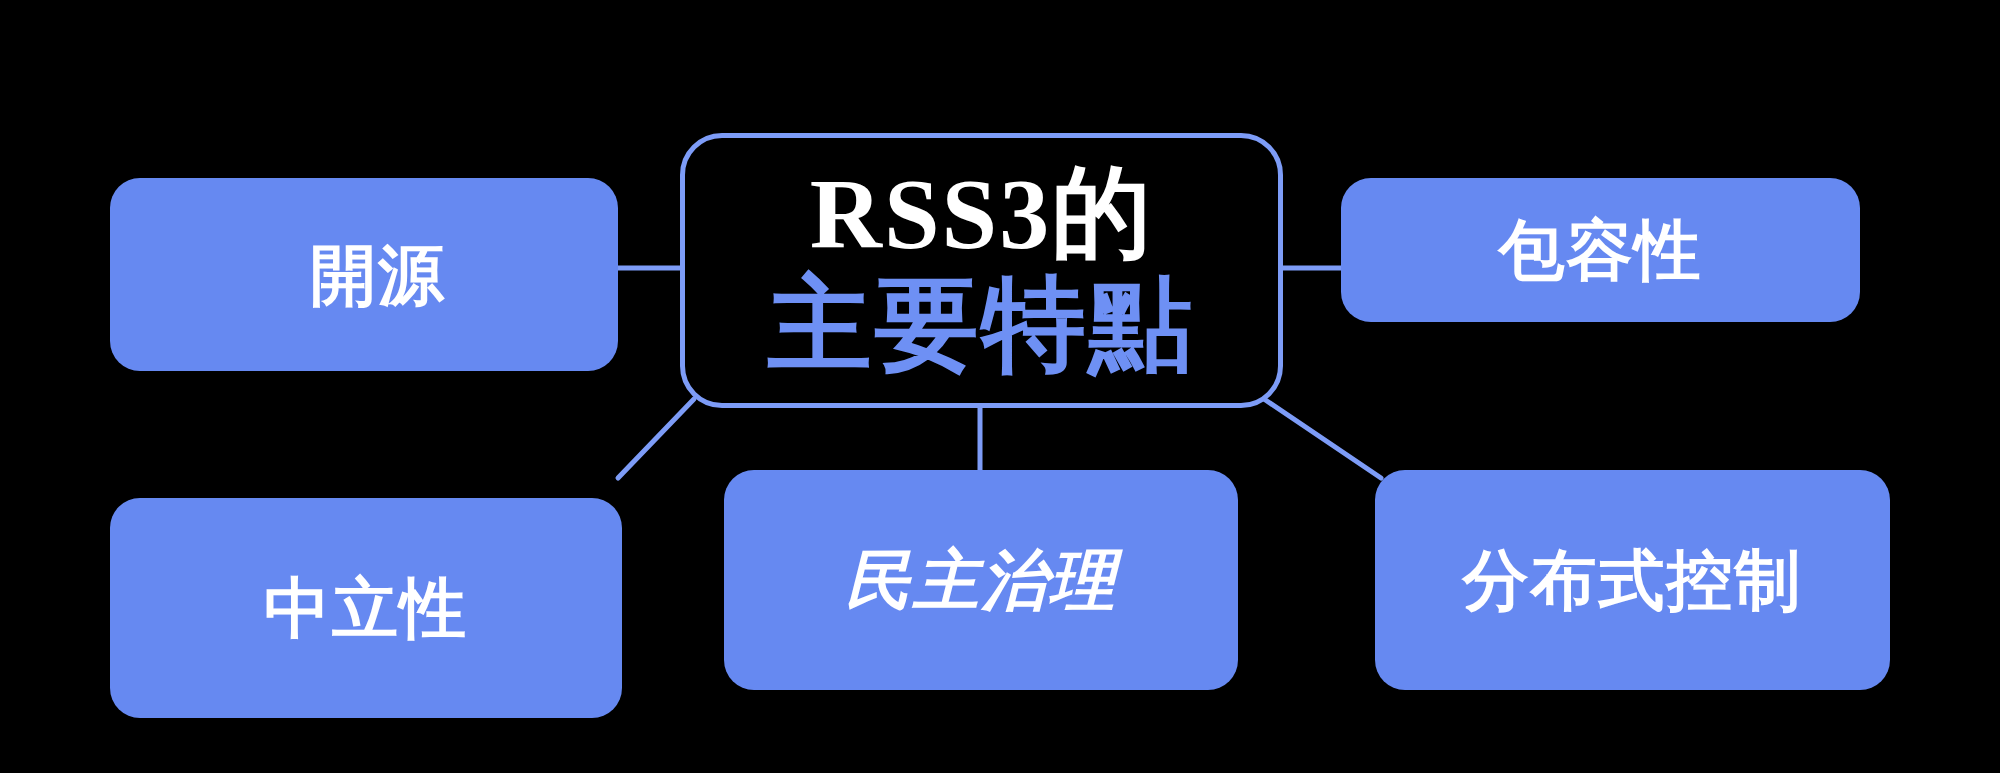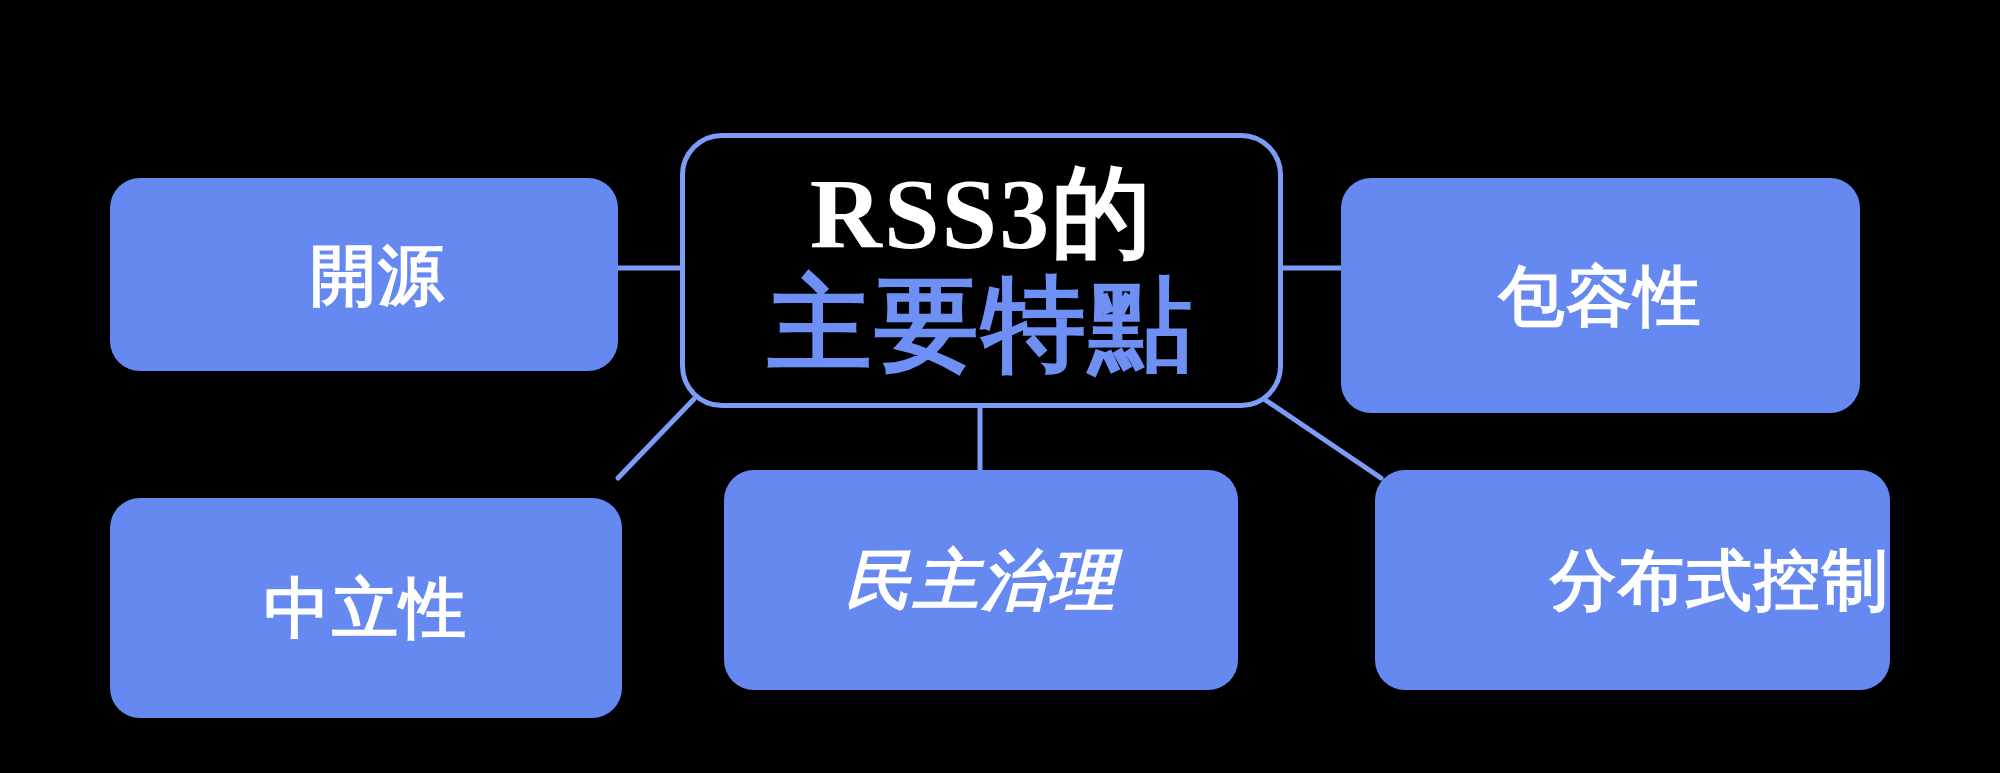--- a/index.html
+++ b/index.html
@@ -67,24 +67,24 @@
     font-family: Liberation Serif, serif;
   }
   .title-line2 {
     color: var(--title-accent);
     font-size: 104px;
     letter-spacing: 3px;
   }
   
   #node-central            { left: 680px;  top: 133px; width: 603px; height: 275px; }
   #node-open-source        { left: 110px;  top: 178px; width: 508px; height: 193px; padding-left: 28px; }
-  #node-inclusivity        { left: 1341px; top: 178px; width: 519px; height: 235px; }
+  #node-inclusivity        { left: 1341px; top: 178px; width: 519px; height: 144px; }
   #node-neutrality         { left: 110px;  top: 470px; width: 512px; height: 220px; margin-top: 28px; }
   #node-democratic-governance { left: 724px; top: 470px; width: 514px; height: 220px; font-style: italic; }
-  #node-distributed-control   { left: 1375px; top: 470px; width: 515px; height: 220px; align-items: flex-end; }
+  #node-distributed-control   { left: 1375px; top: 470px; width: 515px; height: 220px; }
 </style>
 </head>
 <body>
 
 <div class="canvas">
 
   <svg class="connectors" viewBox="0 0 2000 773" xmlns="http://www.w3.org/2000/svg" aria-hidden="true">
     <line x1="616" y1="268" x2="684" y2="268"></line>
     <line x1="1279" y1="268" x2="1345" y2="268"></line>
     <line x1="980" y1="404" x2="980" y2="473"></line>

